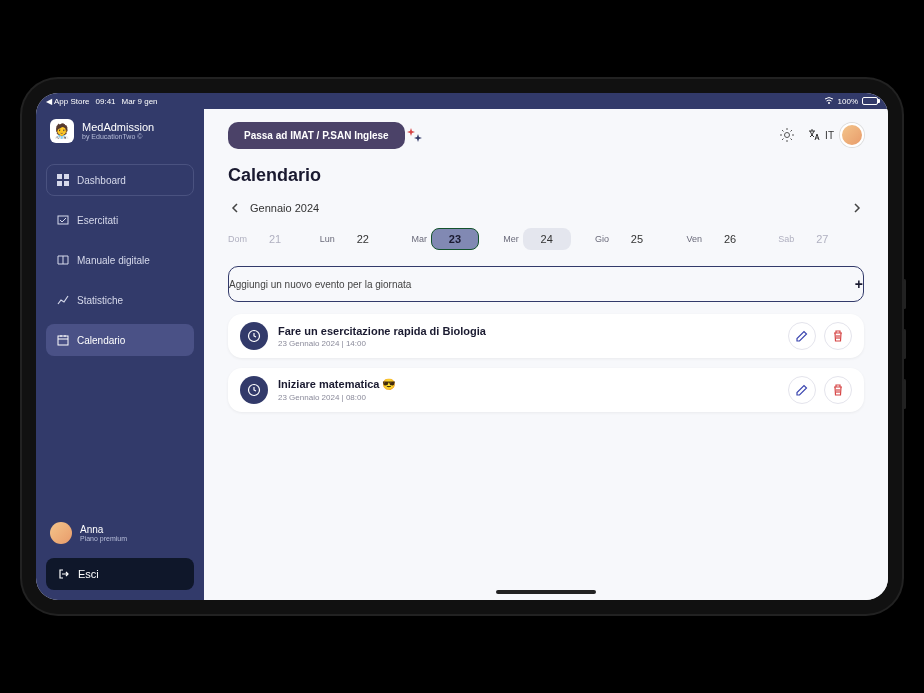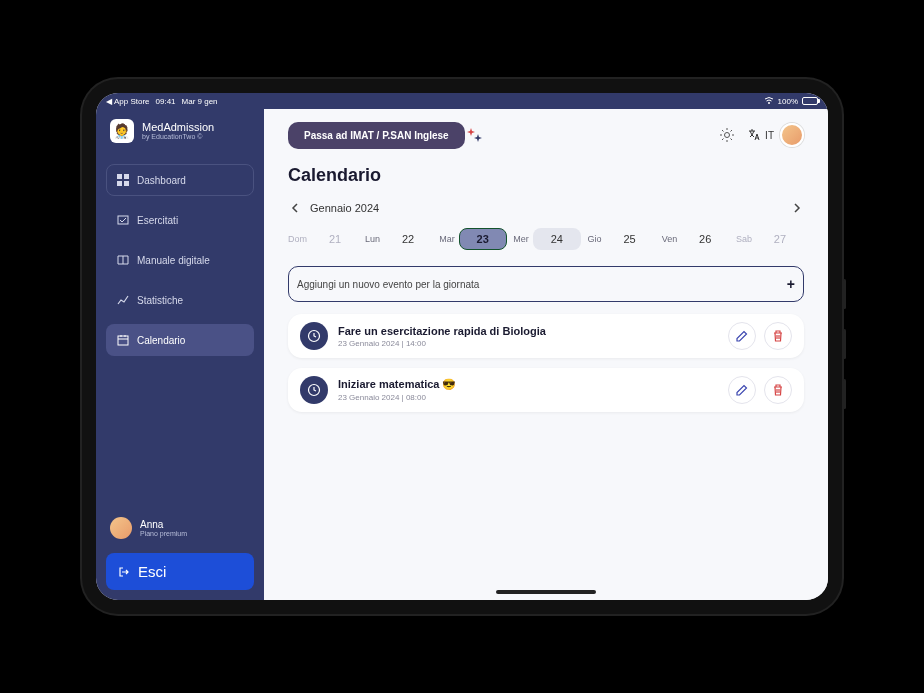--- a/index.html
+++ b/index.html
@@ -6,21 +6,21 @@
   body {
     background: #000;
     width: 924px;
     height: 693px;
     display: flex;
     align-items: center;
     justify-content: center;
     overflow: hidden;
   }
   .tablet-frame {
-    width: 760px;
+    width: 880px;
     height: 535px;
     background: #111;
     border-radius: 36px;
     padding: 14px;
     position: relative;
     box-shadow: 0 0 0 2px #222;
   }
   .screen {
     width: 100%;
     height: 100%;
@@ -77,22 +77,22 @@
   .nav-icon { width: 12px; height: 12px; display: flex; align-items: center; justify-content: center; }
 
   .sidebar-bottom { margin-top: auto; display: flex; flex-direction: column; gap: 10px; }
   .user-block { display: flex; align-items: center; gap: 8px; padding: 4px; }
   .user-avatar { width: 22px; height: 22px; border-radius: 50%; background: linear-gradient(135deg,#f4c58b,#e89b6a); }
   .user-text { display: flex; flex-direction: column; line-height: 1.1; }
   .user-name { font-size: 10px; font-weight: 500; }
   .user-plan { font-size: 7px; color: #b7bdd9; }
   .logout {
     display: flex; align-items: center; gap: 8px;
-    background: #1d4ed8; padding: 10px 12px; border-radius: 8px;
-    font-size: 15px; cursor: pointer;
+    background: #0f172a; padding: 10px 12px; border-radius: 8px;
+    font-size: 11px; cursor: pointer;
   }
 
   .main {
     flex: 1;
     background: #f7f8fb;
     padding: 12px 24px 0 24px;
     display: flex; flex-direction: column;
     position: relative;
   }
   .topbar { display: flex; align-items: center; margin-bottom: 16px; position: relative; }
@@ -126,21 +126,21 @@
     width: 48px; height: 22px; display: flex; align-items: center; justify-content: center;
     border-radius: 8px; color: #333; font-size: 11px;
   }
   .day-cell.dim .day-num, .day-cell.dim .day-label { color: #b0b0c0; }
   .day-cell.selected .day-num { background: #8189b3; color: #1a1a30; font-weight:600; border:1px solid #14532d;}
   .day-cell.today .day-num { background: #e4e6ee; color: #333; }
 
   .add-event {
     display: flex; align-items: center; justify-content: space-between;
     border: 1.5px solid #323a6a; border-radius: 10px;
-    padding: 9px 8px; font-size: 10px; color: #444; cursor: pointer; margin-bottom: 12px;
+    padding: 9px 0; font-size: 10px; color: #444; cursor: pointer; margin-bottom: 12px;
   }
   .plus { font-size: 14px; color: #1a1a30; font-weight: 600; }
 
   .event-card {
     background: #fff; border-radius: 14px; box-shadow: 0 1px 3px rgba(0,0,0,0.06);
     display: flex; align-items: center; gap: 10px; padding: 8px 12px; margin-bottom: 10px;
   }
   .event-icon {
     width: 28px; height: 28px; border-radius: 50%; background: #323a6a; color: #fff;
     display: flex; align-items: center; justify-content: center;

